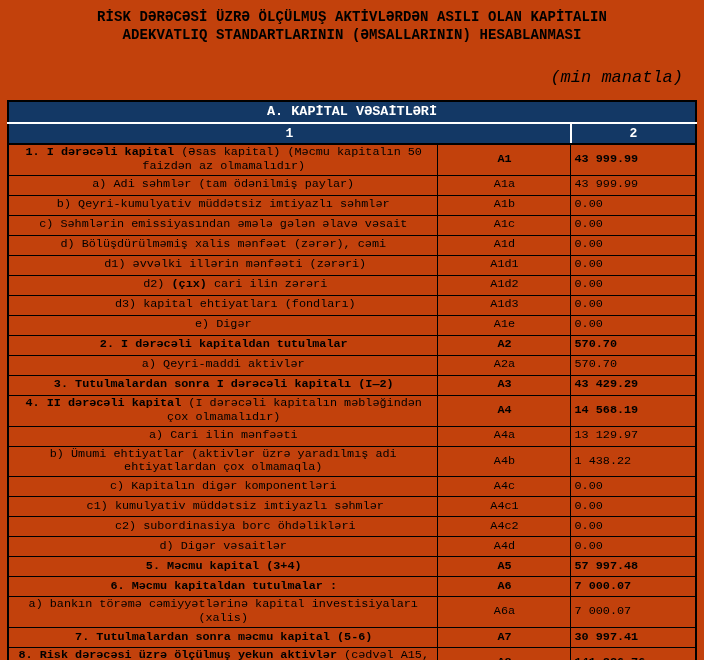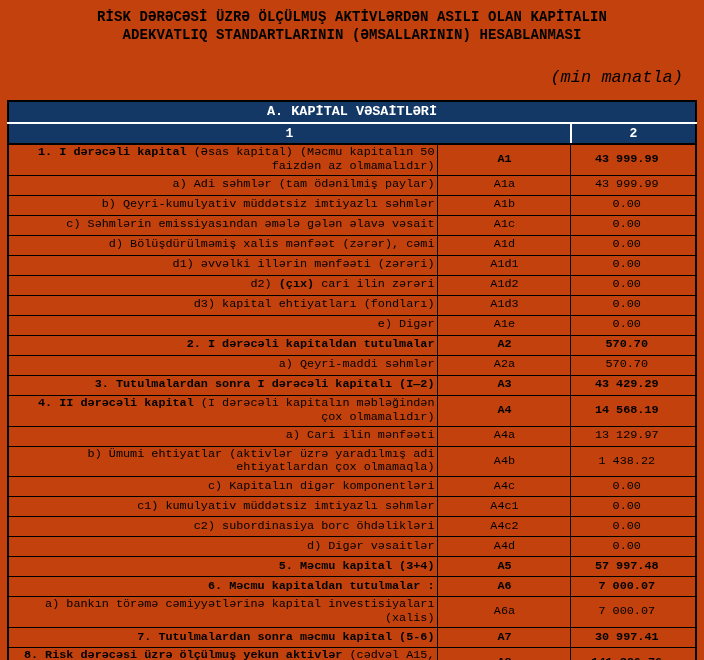--- a/index.html
+++ b/index.html
@@ -30,26 +30,26 @@
   th.section-header {
     font-size: 13.5px; height: 20px;
     border: 2px solid #000000; border-bottom: 2px solid #ffffff;
   }
   th.colhead { font-size: 13px; height: 19px; border: 2px solid #000000; border-top: 0; }
   th.colhead-1 { border-right: 2px solid #ffffff; }
   tbody td {
     border: 1px solid #000000; font-size: 11.8px; line-height: 1.18;
     height: 17px; padding: 1px 3px; vertical-align: middle;
   }
-  td.lbl { text-align: right; }
+  td.lbl { text-align: center; }
   td.ind0 { padding-left: 4px; }
   td.ind1 { }
   td.ind2 { padding-left: 27px; }
   td.code { text-align: center; }
-  td.val  { text-align: center; padding-right: 16px; }
+  td.val  { text-align: left; padding-right: 16px; }
   .b { font-weight: bold; }
 </style>
 </head>
 <body>
 
 <div class="page">
   <div class="title">
     <div>RİSK DƏRƏCƏSİ ÜZRƏ ÖLÇÜLMUŞ AKTİVLƏRDƏN ASILI OLAN KAPİTALIN</div>
     <div>ADEKVATLIQ STANDARTLARININ (ƏMSALLARININ) HESABLANMASI</div>
   </div>
@@ -116,21 +116,21 @@
           <td class="lbl ind1"><span>e) Digər</span></td>
           <td class="code">A1e</td>
           <td class="val">0.00</td>
         </tr>
         <tr>
           <td class="lbl ind0"><span class="b">2. I dərəcəli kapitaldan tutulmalar</span></td>
           <td class="code b">A2</td>
           <td class="val b">570.70</td>
         </tr>
         <tr>
-          <td class="lbl ind1"><span>a) Qeyri-maddi səhmlər</span></td>
+          <td class="lbl ind1"><span>a) Qeyri-maddi aktivlər</span></td>
           <td class="code">A2a</td>
           <td class="val">570.70</td>
         </tr>
         <tr>
           <td class="lbl ind0"><span class="b">3. Tutulmalardan sonra I dərəcəli kapitalı (I—2)</span></td>
           <td class="code b">A3</td>
           <td class="val b">43 429.29</td>
         </tr>
         <tr>
           <td class="lbl ind0"><span class="b">4. II dərəcəli kapital</span><span> (I dərəcəli kapitalın məbləğindən çox olmamalıdır)</span></td>

